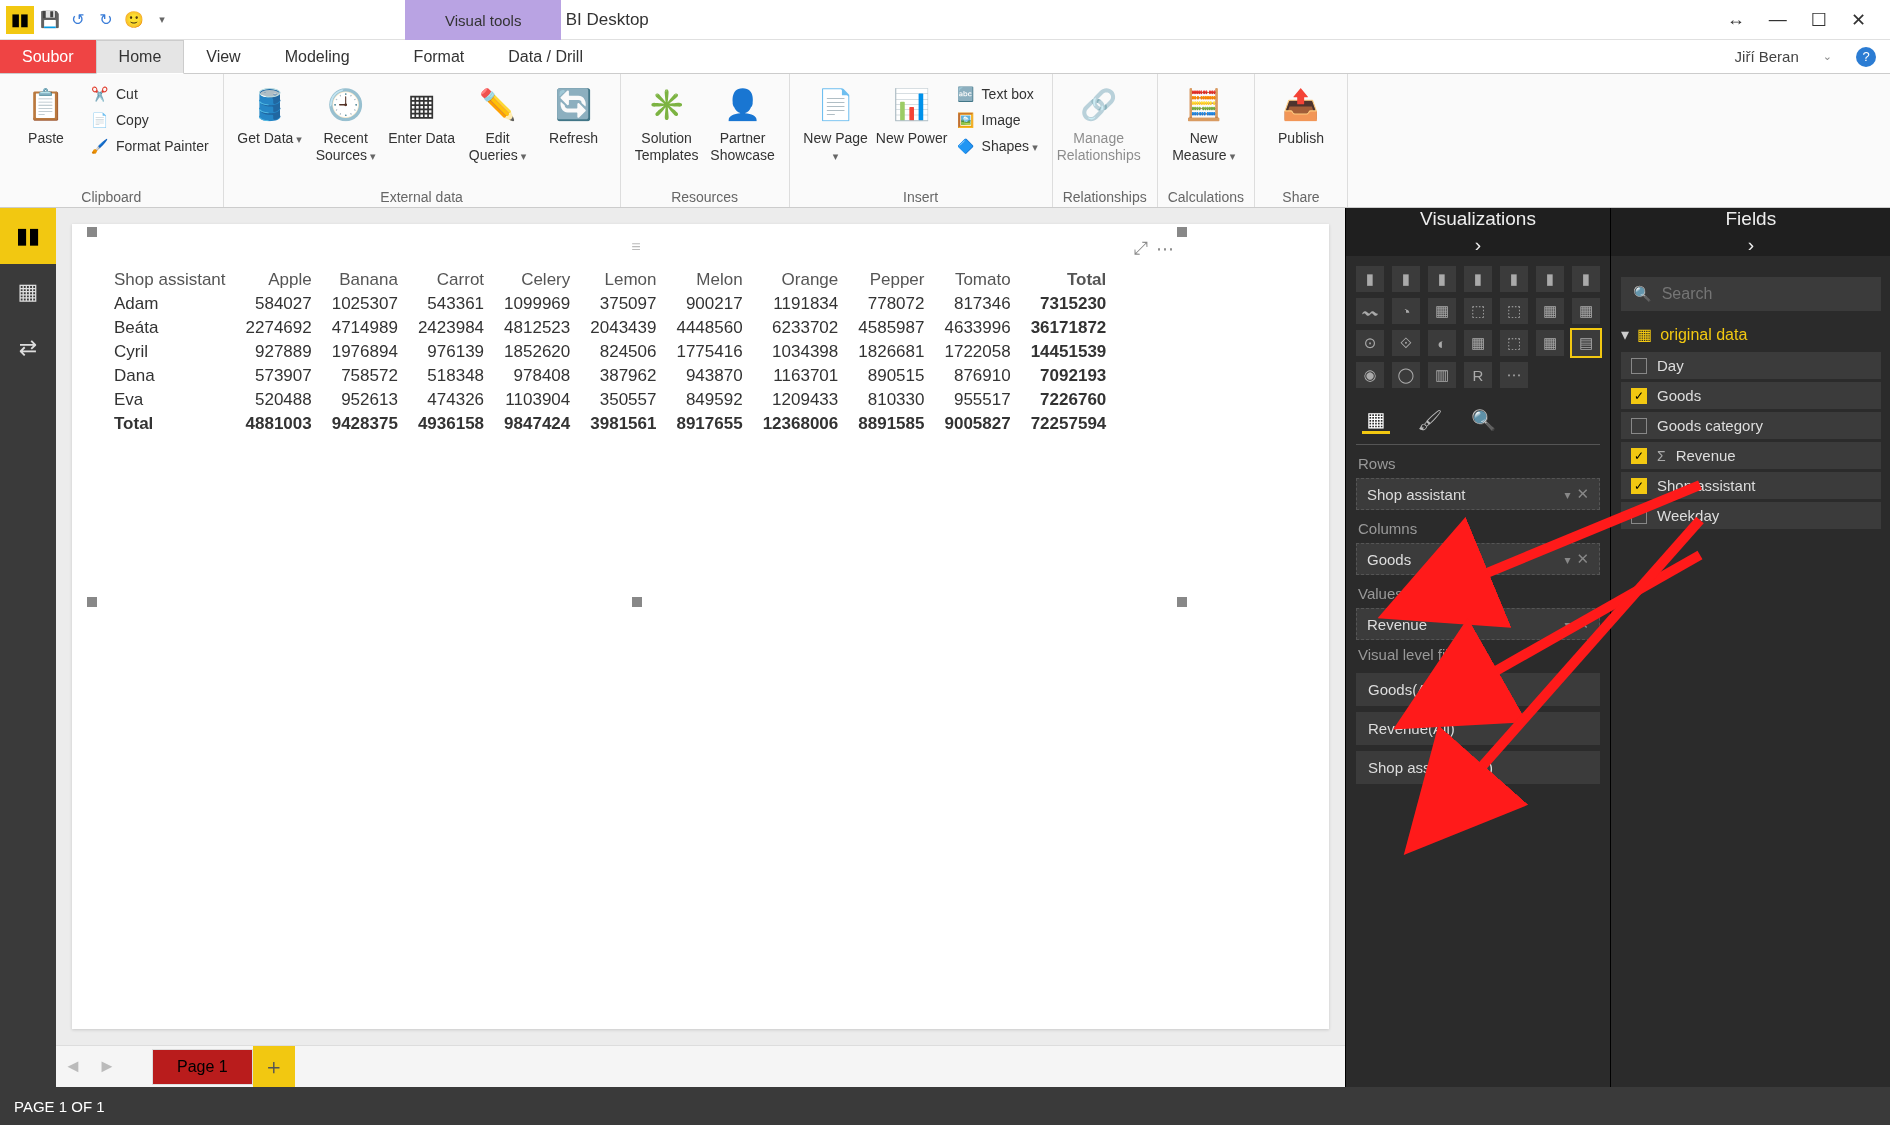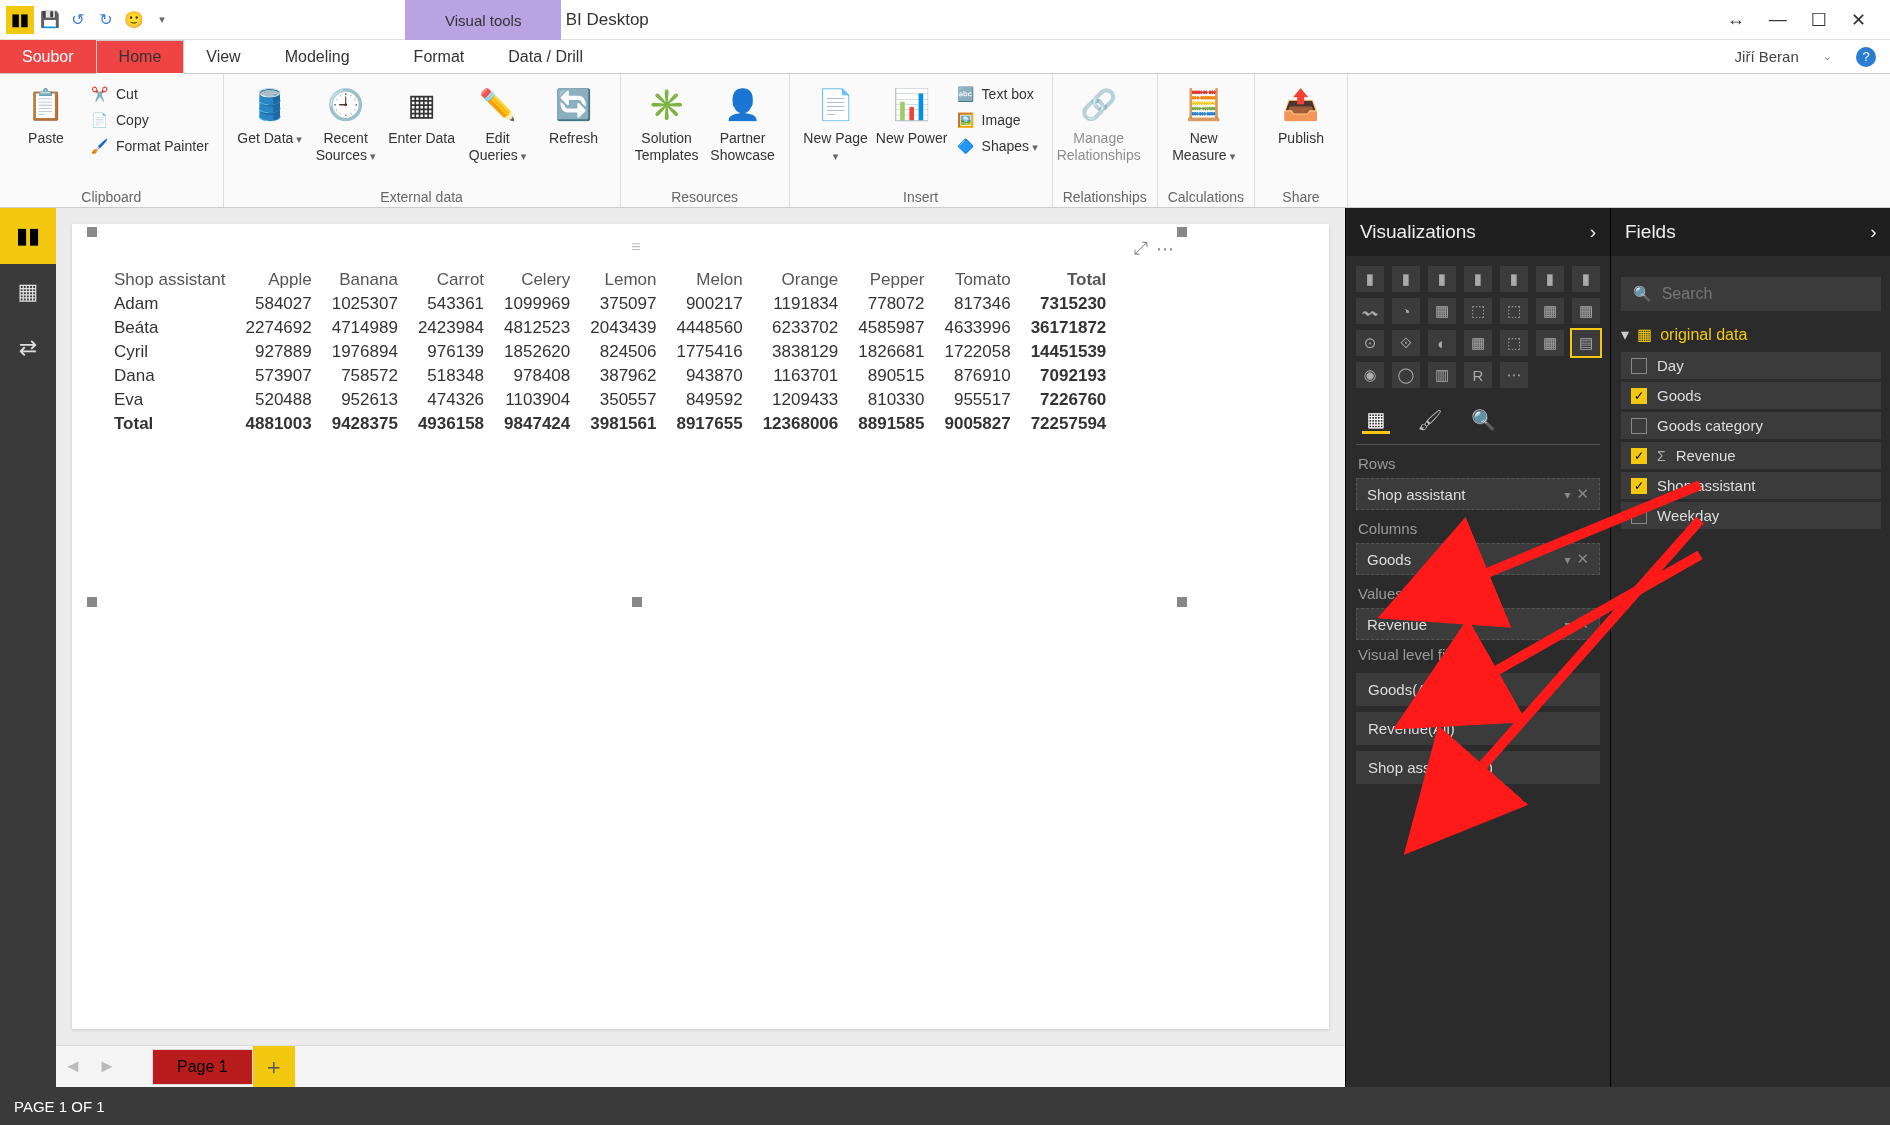--- a/index.html
+++ b/index.html
@@ -12,21 +12,21 @@
 .pbi-logo { background: #f2c811; color: #000; font-weight: bold; width: 28px; height: 28px; display:flex;align-items:center;justify-content:center; }
 .title-text { flex: 1; text-align: left; padding-left: 260px; font-size: 17px; color: #333; }
 .visual-tools-tab { position: absolute; left: 405px; top: 0; height: 40px; background: #b9a3e3; color: #333; font-size: 15px; padding: 0 40px; display:flex;align-items:center; }
 .win-controls { display: flex; gap: 24px; padding: 0 24px; font-size: 18px; color: #333; }
 .win-controls span { cursor: pointer; }
 
 
 .ribbon-tabs { height: 34px; display: flex; align-items: stretch; border-bottom: 1px solid #ccc; font-size: 16px; }
 .ribbon-tab { padding: 0 22px; display:flex; align-items:center; cursor:pointer; color:#333; }
 .ribbon-tab.file { background:#ef4444; color:#fff; }
-.ribbon-tab.active { border: 1px solid #ccc; border-bottom: 1px solid #fff; background:#ef4444; margin-bottom:-1px;text-align:center; }
+.ribbon-tab.active { border: 1px solid #ccc; border-bottom: 1px solid #fff; background:#e5e5e5; margin-bottom:-1px;text-align:center; }
 .user-area { margin-left: auto; display:flex; align-items:center; gap: 24px; padding-right: 14px; color:#444; font-size: 15px;}
 .help-badge { background:#2b7cd3; color:#fff; width:20px; height:20px; border-radius:50%; display:flex;align-items:center;justify-content:center; font-size:13px;}
 
 
 .ribbon { height: 134px; display:flex; border-bottom:1px solid #ccc; background:#fafafa; }
 .ribbon-group { border-right:1px solid #ddd; padding: 4px 10px 2px 10px; display:flex; flex-direction:column; }
 .ribbon-group-body { flex:1; display:flex; align-items:flex-start; gap:4px; }
 .ribbon-group-label { text-align:center; font-size:14px; color:#666; padding-top:2px; }
 .big-btn { display:flex; flex-direction:column; align-items:center; justify-content:flex-start; width: 72px; padding-top:6px; cursor:pointer; font-size:14px; color:#333; text-align:center; line-height:1.2; }
 .big-btn .icon { width:42px; height:42px; margin-bottom:4px; display:flex;align-items:center;justify-content:center; font-size:30px; }
@@ -61,21 +61,21 @@
 .page-tab { padding: 8px 24px; background:#b91c1c; border:1px solid #ddd; font-size:16px; cursor:pointer;margin-left:28px; }
 .page-add { width:42px; height:42px; background:#f2c811; display:flex;align-items:center;justify-content:center; font-size:22px; color:#555; cursor:pointer; }
 
 
 .statusbar { position:absolute; left:0; right:0; bottom:0; height:38px; background:#3a3a3a; color:#fff; font-size:15px; display:flex; align-items:center; padding:0 14px; }
 
 
 .panes { position:absolute; right:0; top:208px; bottom:38px; width:545px; display:flex; background:#2b2b2b; }
 .pane { display:flex; flex-direction:column; border-left:1px solid #000; }
 .pane.viz { width:275px; } .pane.fields { flex:1;gap:11px; }
-.pane-header { height:48px; background:#1f1f1f; color:#eee; font-size:19px; display:flex; align-items:center; padding:0 14px; justify-content:space-between;}
+.pane-header { height:48px; background:#1f1f1f; color:#eee; font-size:19px; display:flex; align-items:center; padding:0 14px; justify-content:space-between;flex-direction:column;}
 .pane-body { flex:1; overflow:auto; padding:10px 10px; color:#ccc; font-size:15px; }
 
 .viz-gallery { display:grid; grid-template-columns:repeat(7, 28px); gap:6px 8px; margin-bottom:10px; }
 .viz-item { width:28px; height:26px; background:#3b3b3b; display:flex;align-items:center;justify-content:center; font-size:15px; color:#aaa; cursor:pointer; }
 .viz-item.selected { outline:2px solid #f2c811; }
 
 .tab-icons { display:flex; gap:26px; border-bottom:1px solid #555; padding:8px 6px 10px 6px; margin-bottom:8px;}
 .tab-icon { width:28px; height:28px; color:#bbb; cursor:pointer; display:flex;align-items:center;justify-content:center; font-size:20px;}
 .tab-icon.active { border-bottom:3px solid #f2c811; color:#fff; }
 
@@ -324,21 +324,21 @@
               <td class="total-col">36171872</td>
             </tr>
             <tr>
               <td>Cyril</td>
               <td>927889</td>
               <td>1976894</td>
               <td>976139</td>
               <td>1852620</td>
               <td>824506</td>
               <td>1775416</td>
-              <td>3838129</td>
+              <td>1034398</td>
               <td>1826681</td>
               <td>1722058</td>
               <td class="total-col">14451539</td>
             </tr>
             <tr>
               <td>Dana</td>
               <td>573907</td>
               <td>758572</td>
               <td>518348</td>
               <td>978408</td>

